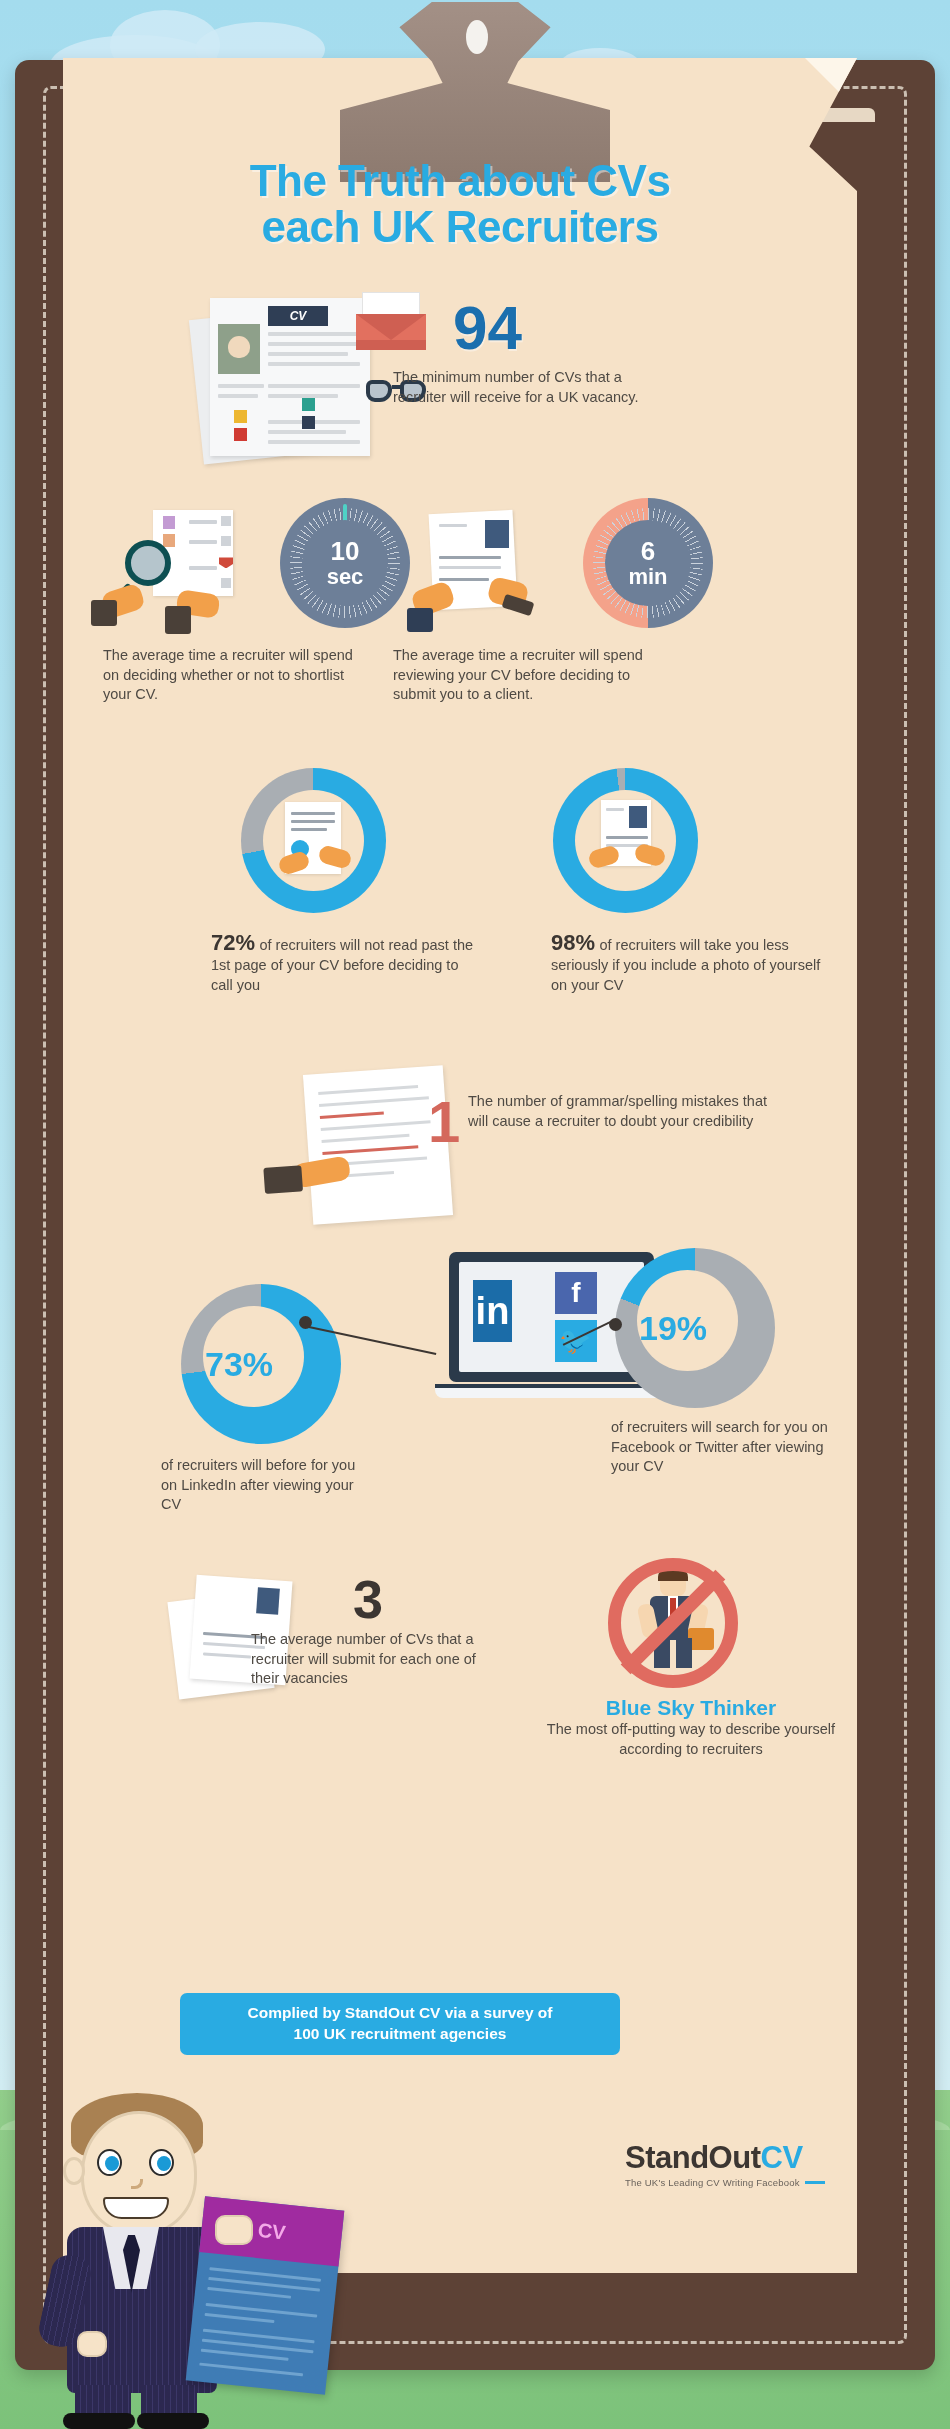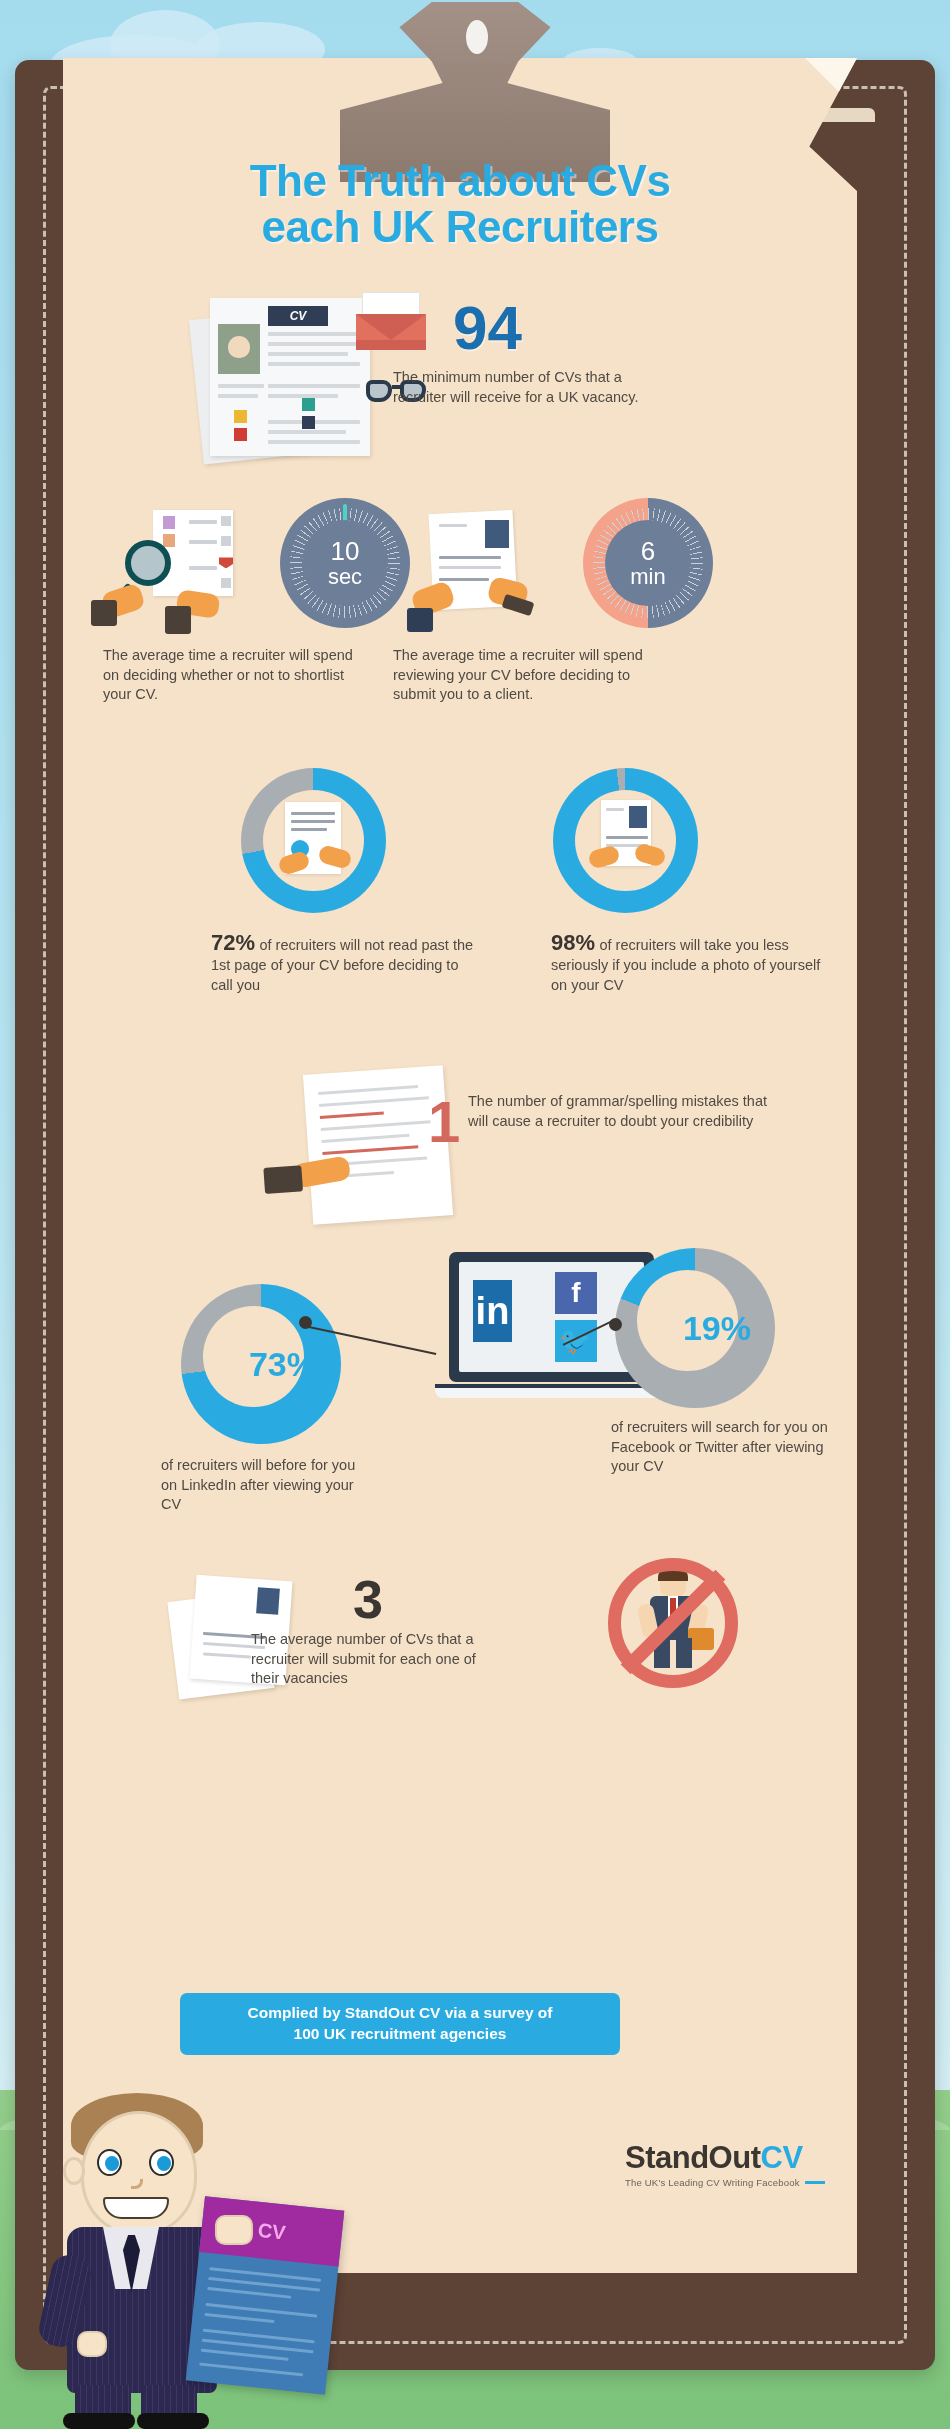--- a/index.html
+++ b/index.html
@@ -78,38 +78,38 @@
   .t54{position:absolute;left:330px;top:88px;width:260px;}
   
   .clockrow{position:relative;height:270px;margin-top:18px;}
   .clock{position:absolute;width:130px;height:130px;border-radius:50%;}
   .clock.c10{left:217px;top:0;background:conic-gradient(#6d7f98 0 100%);}
   .clock.c6{left:520px;top:0;background:conic-gradient(#6d7f98 0 50%, #f4a28a 50% 100%);}
   .clock-tickring{position:absolute;left:10px;top:10px;width:110px;height:110px;border-radius:50%;
     background:repeating-conic-gradient(#cbd3dd 0 1deg, transparent 1deg 6deg);}
   .clock-inner{position:absolute;left:22px;top:22px;width:86px;height:86px;border-radius:50%;
     background:#6d7f98;color:#fff;display:flex;flex-direction:column;align-items:center;
-    justify-content:center;font-weight:normal;line-height:1;}
+    justify-content:center;font-weight:bold;line-height:1;}
   .clock-inner .v{font-size:26px;}
   .clock-inner .u{font-size:22px;margin-top:2px;}
   .clock-hand{position:absolute;left:63px;top:6px;width:4px;height:26px;background:#4fd2c6;border-radius:2px;}
   .handart{position:absolute;}
   .hand{position:absolute;background:#f2a04a;border-radius:10px;}
   .sleeve{position:absolute;background:#4a4038;border-radius:3px;}
   .minidoc{position:absolute;background:#fff;box-shadow:1px 1px 3px rgba(0,0,0,.12);}
   .magnifier{position:absolute;width:46px;height:46px;border:6px solid #0d4f52;border-radius:50%;background:#b5c5cc;}
   .mag-handle{position:absolute;width:7px;height:22px;background:#0d4f52;transform:rotate(45deg);border-radius:3px;}
   .ctext{position:absolute;width:260px;}
   
   .donutrow{position:relative;height:300px;}
   .donut{position:absolute;width:145px;height:145px;border-radius:50%;}
   .donut:after{content:"";position:absolute;left:22px;top:22px;width:101px;height:101px;
     border-radius:50%;background:#f6e2c8;}
   .donut-center{position:absolute;left:22px;top:22px;width:101px;height:101px;border-radius:50%;
-    z-index:2;display:flex;align-items:center;justify-content:flex-end;overflow:hidden;}
+    z-index:2;display:flex;align-items:center;justify-content:flex-start;overflow:hidden;}
   .pct-label{position:relative;z-index:3;font-size:34px;font-weight:bold;color:#29ABE2;}
   .stat-txt{position:absolute;width:270px;}
   .stat-txt .pc{font-size:22px;font-weight:bold;color:#3c3632;}
   
   .onesec{position:relative;height:190px;}
   .n1{position:absolute;left:365px;top:20px;font-size:58px;color:#d4685c;font-weight:bold;}
   .t1{position:absolute;left:405px;top:24px;width:300px;}
   .redpaper{position:absolute;left:245px;top:2px;width:140px;height:150px;background:#fff;
     transform:rotate(-4deg);box-shadow:1px 2px 5px rgba(0,0,0,.12);}
   .redline{position:absolute;height:3px;background:#d6d9dc;}
@@ -415,20 +415,24 @@
         <div style="position:absolute;left:28px;top:26px;width:6px;height:22px;background:#c0392b;"></div>
         <div style="position:absolute;left:-2px;top:32px;width:16px;height:34px;background:#f6d6b0;border-radius:7px;transform:rotate(-12deg);"></div>
         <div style="position:absolute;left:48px;top:32px;width:16px;height:34px;background:#f6d6b0;border-radius:7px;transform:rotate(12deg);"></div>
         <div style="position:absolute;left:46px;top:56px;width:26px;height:22px;background:#e08a2e;border-radius:3px;"></div>
         <div style="position:absolute;left:12px;top:66px;width:16px;height:30px;background:#3a4a63;"></div>
         <div style="position:absolute;left:34px;top:66px;width:16px;height:30px;background:#3a4a63;"></div>
       </div>
       <div class="ne-ring"></div>
       <div class="ne-bar"></div>
     </div>
+    <div class="bst">
+      <div class="h">Blue Sky Thinker</div>
+      <div class="desc">The most off-putting way to describe yourself according to recruiters</div>
+    </div>
   </div>
 </div>
 
 <div class="banner">
   <div>Complied by StandOut CV via a survey of</div>
   <div>100 UK recruitment agencies</div>
 </div>
 
 <div class="logo">
   <div class="logo-main">

